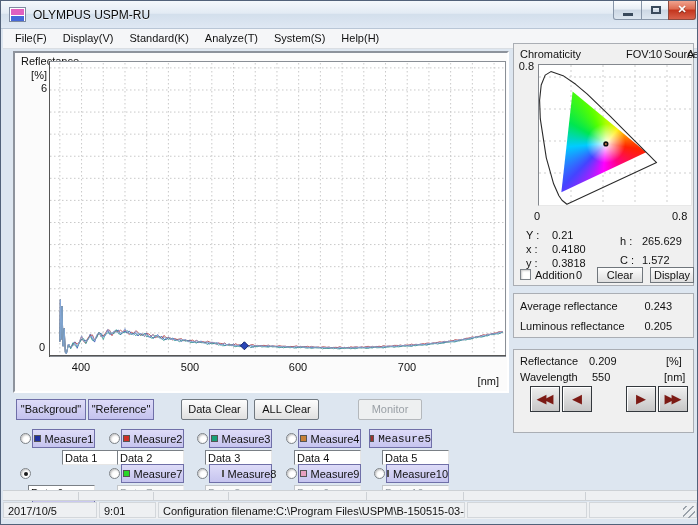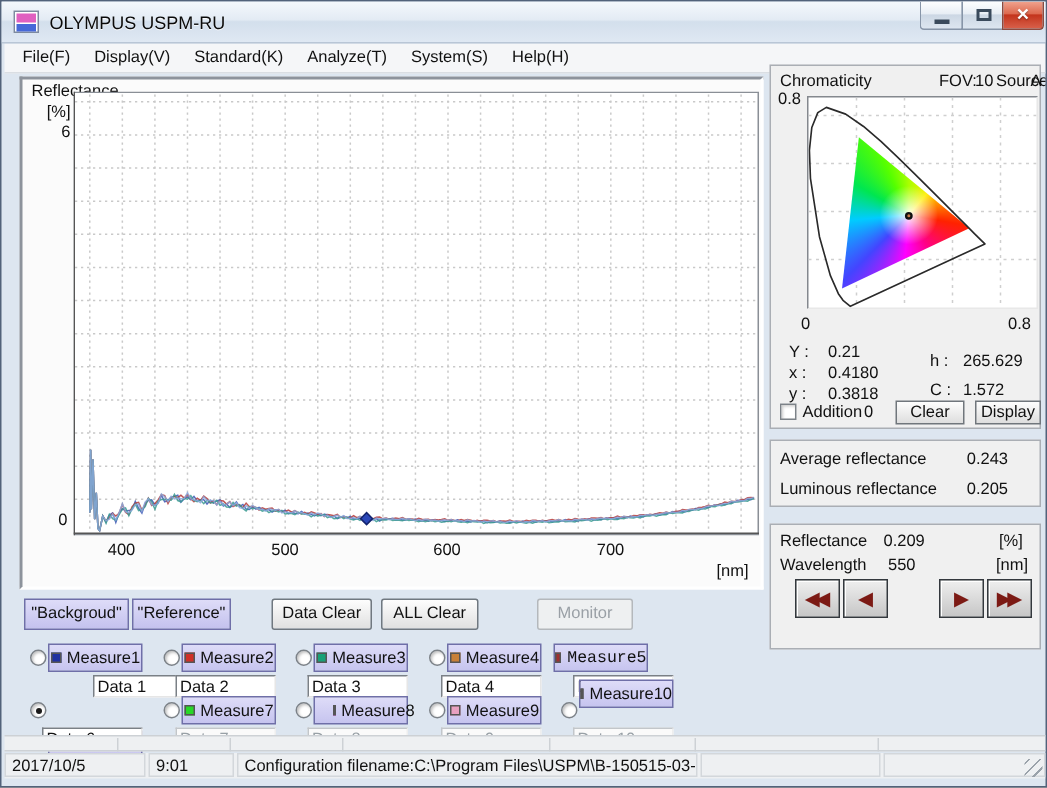--- a/index.html
+++ b/index.html
@@ -295,21 +295,21 @@
         <span class="mlabel">Measure8</span>
       </div>
       <input class="abs datafield dis" readonly="" value="Data 8" style="left: 204px; top: 484px;">
       <div class="abs radio" style="left: 285px; top: 467px;"></div>
       <div class="abs mbtn" style="left: 297px; top: 463px;">
         <span class="swatch" style="background: rgb(232, 160, 192);"></span>
         <span class="mlabel">Measure9</span>
       </div>
       <input class="abs datafield dis" readonly="" value="Data 9" style="left: 293px; top: 484px;">
       <div class="abs radio" style="left: 373px; top: 467px;"></div>
-      <div class="abs mbtn" style="left: 385px; top: 452px;">
+      <div class="abs mbtn" style="left: 385px; top: 463px;">
         <span class="swatch" style="background: rgb(64, 64, 64);"></span>
         <span class="mlabel">Measure10</span>
       </div>
       <input class="abs datafield dis" readonly="" value="Data 10" style="left: 381px; top: 484px;">
     </div>
 
   <div class="abs substatus">
     <div class="abs subdiv" style="left:75px"></div>
       <div class="abs subdiv" style="left:150px"></div>
     <div class="abs subdiv" style="left:225px"></div>

